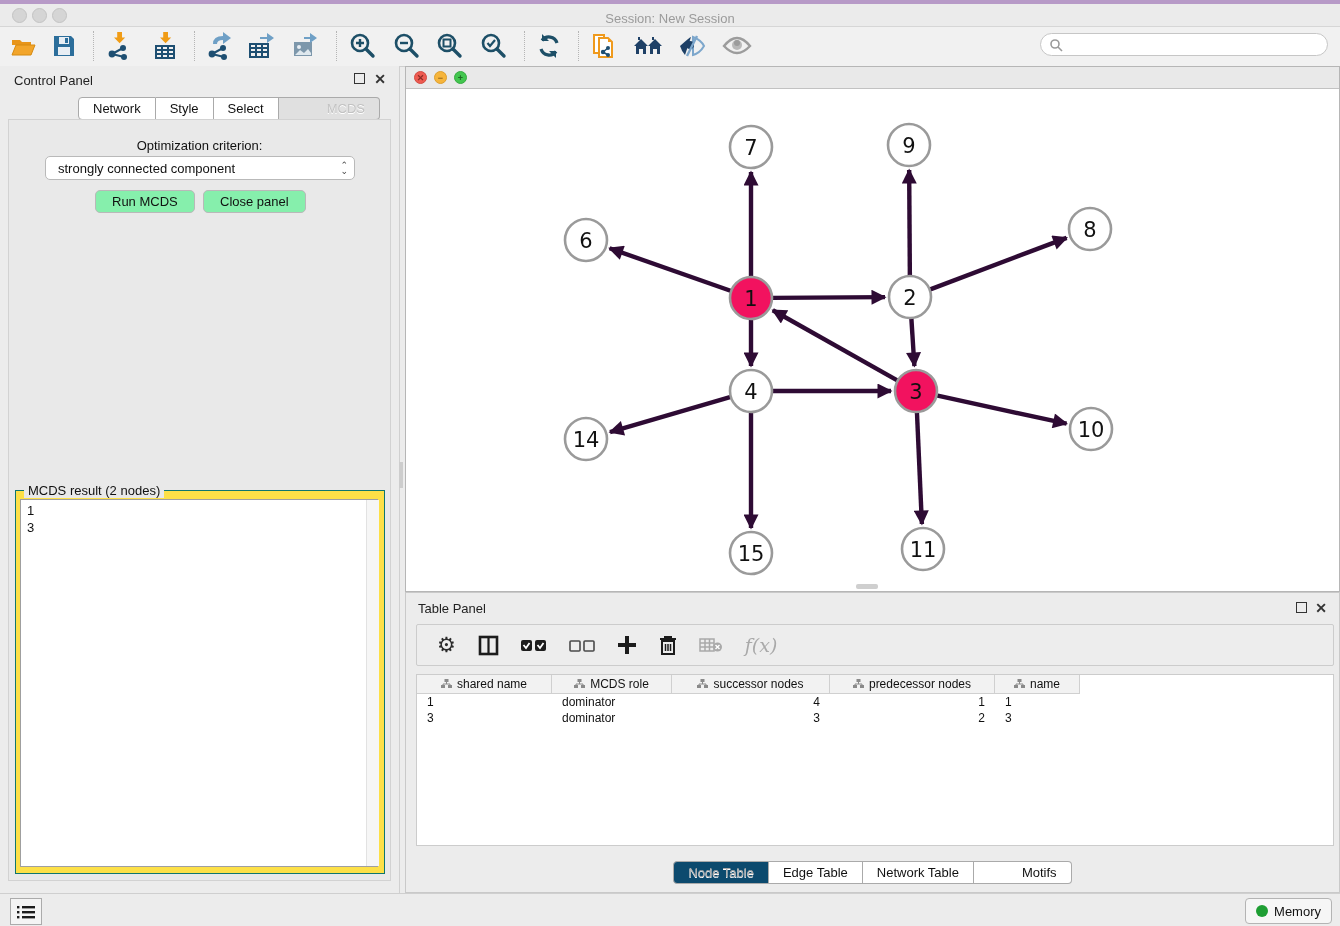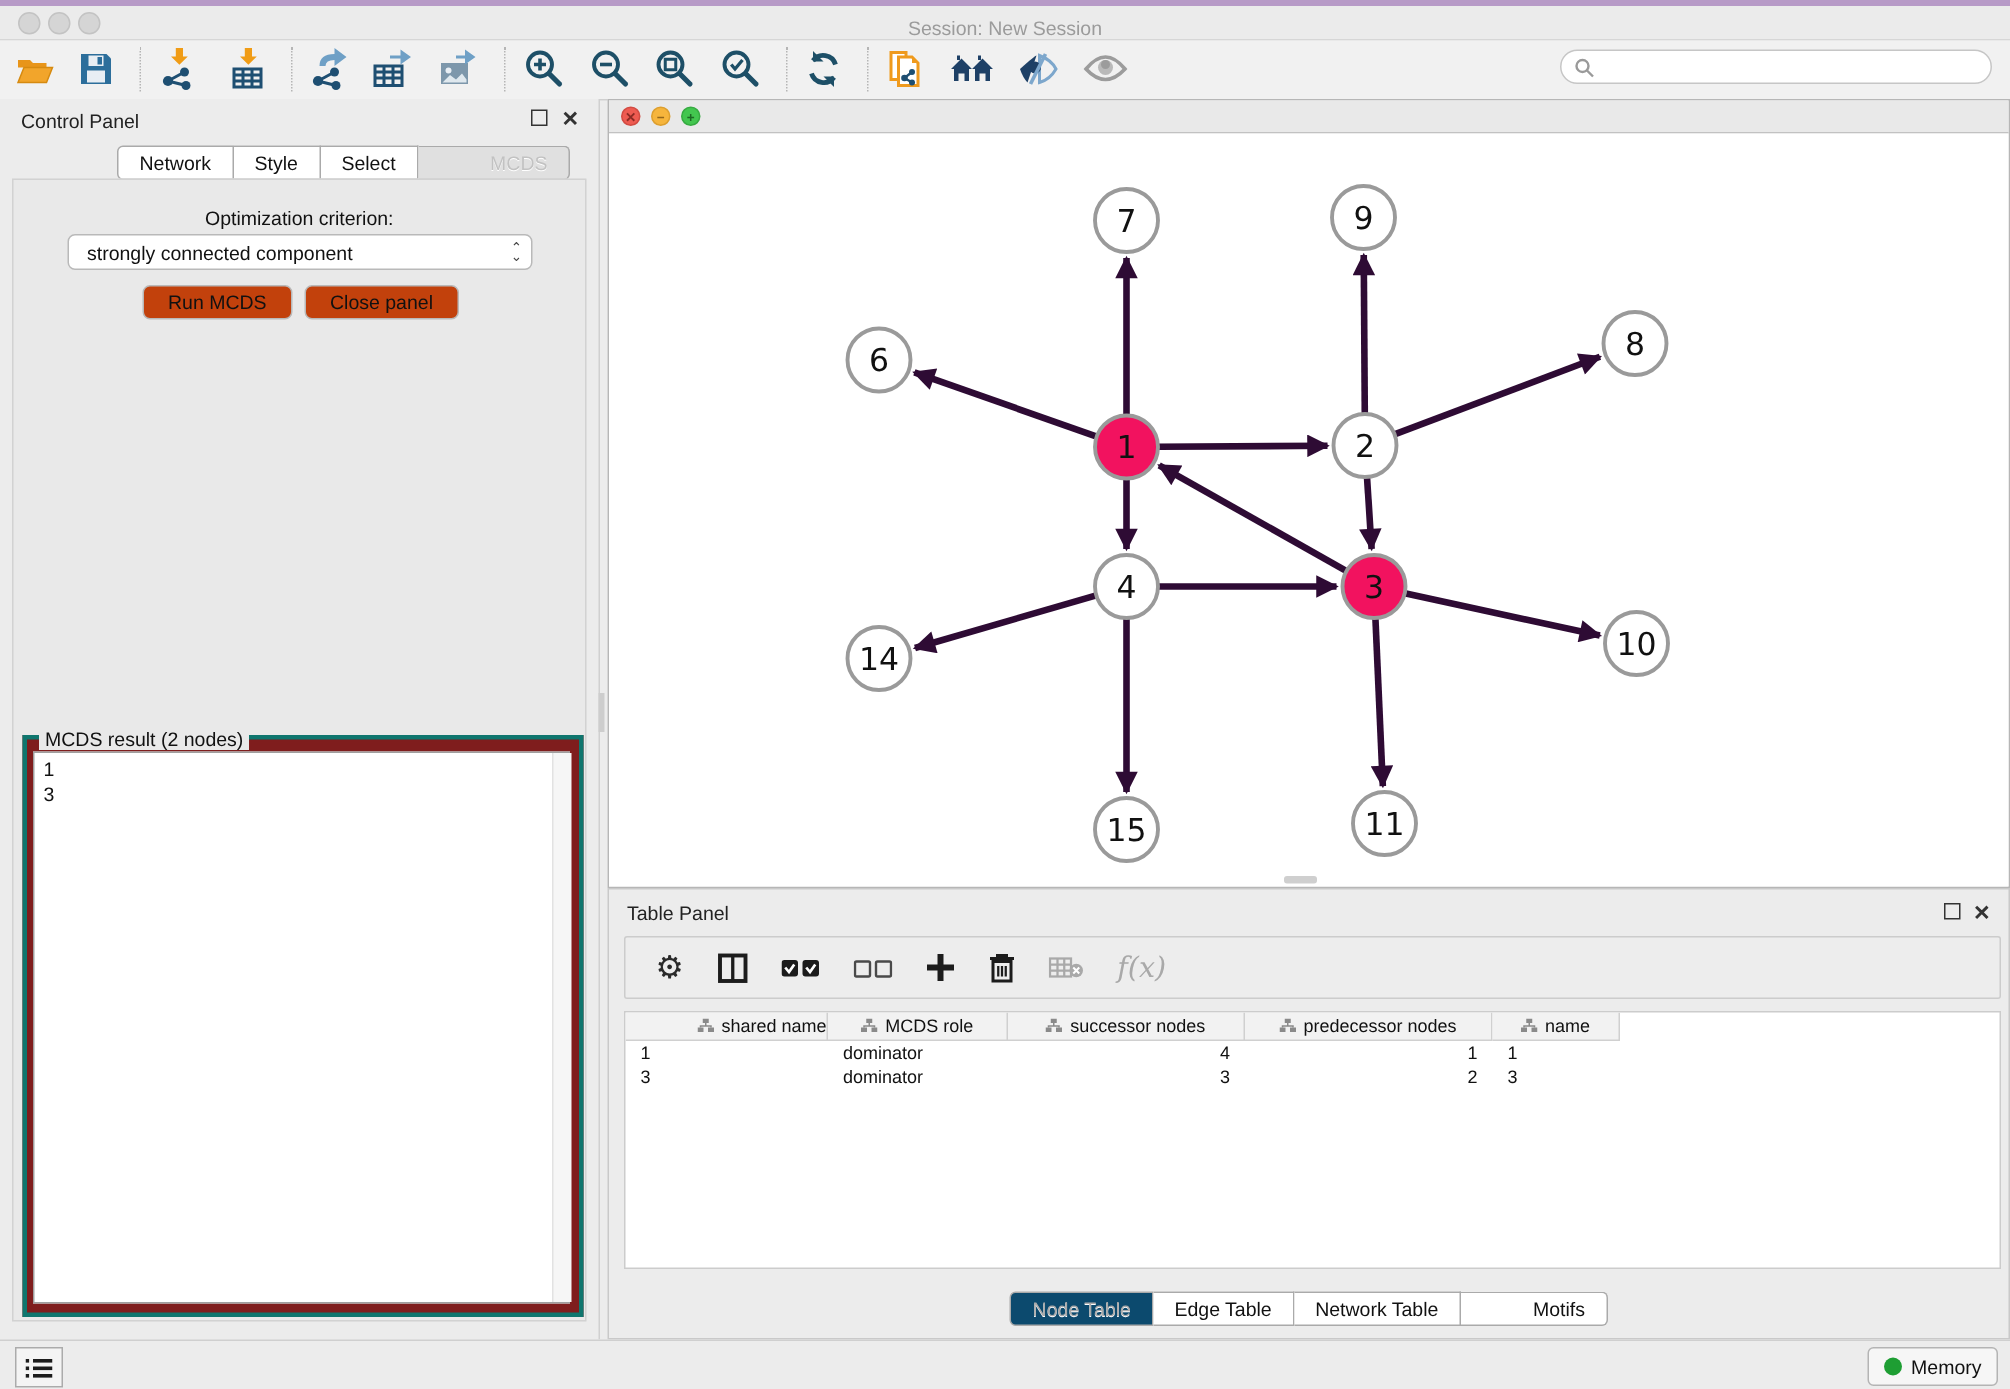--- a/index.html
+++ b/index.html
@@ -31,23 +31,23 @@
   .seg-tab{height:21px;line-height:21px;padding:0 14px;font-size:13px;background:#fff;color:#111;
            border:1px solid #aaa;border-left:none;cursor:pointer;white-space:nowrap;}
   .seg-tab:first-child{border-left:1px solid #aaa;border-radius:4px 0 0 4px;}
   .seg-tab:last-child{border-radius:0 4px 4px 0;padding-left:48px;}
   .seg-tab.sel{background:#e0e0e0;color:#c2c2c2;text-shadow:0 1px 0 #fff;}
   #cp-body{left:8px;top:53px;width:383px;height:762px;background:#e9e9e9;border:1px solid #d2d2d2;box-sizing:border-box;}
   #opt-label{width:100%;text-align:center;top:18px;font-size:13px;color:#111;}
   #opt-select{left:36px;top:36px;width:310px;height:24px;background:#fff;border:1px solid #b9b9b9;border-radius:5px;
               display:flex;align-items:center;padding:0 6px 0 12px;box-sizing:border-box;font-size:13px;color:#111;cursor:pointer;}
   #opt-select .chev{margin-left:auto;display:flex;flex-direction:column;line-height:6px;font-size:9px;color:#444;}
-  .cp-btn{position:absolute;top:70px;height:23px;background:#c2410c;border:1px solid #b9b9b9;border-radius:5px;
+  .cp-btn{position:absolute;top:70px;height:23px;background:#86efac;border:1px solid #b9b9b9;border-radius:5px;
           font-size:13px;color:#111;padding:0 16px;line-height:21px;cursor:pointer;text-align:center;box-sizing:border-box;}
-  #mcds-group{left:6px;top:370px;width:368px;height:382px;border:3px solid #0f766e;background:#7f1d1d;}
+  #mcds-group{left:6px;top:370px;width:368px;height:382px;border:1px solid #0f766e;background:#fde047;}
   #mcds-legend{left:8px;top:-8px;background:#e9e9e9;padding:0 4px;font-size:13px;color:#111;}
   #mcds-text{left:4px;top:8px;width:358px;height:368px;background:#fff;border:1px solid #9f9f9f;
              font-size:13px;color:#111;line-height:17px;padding:2px 0 0 6px;box-sizing:border-box;white-space:pre;}
   #mcds-scroll{right:5px;top:9px;width:12px;height:366px;background:#f6f6f6;border-left:1px solid #e2e2e2;}
 
   
   #net-window{left:405px;top:66px;width:935px;height:526px;background:#fff;border:1px solid #b6b6b6;box-sizing:border-box;}
   #net-titlebar{left:0;top:0;width:100%;height:22px;background:#e9e9e9;border-bottom:1px solid #c2c2c2;box-sizing:border-box;}
   .mac-dot{position:absolute;top:4px;width:13px;height:13px;border-radius:50%;font-size:9px;font-weight:bold;
            text-align:center;line-height:13px;cursor:pointer;box-sizing:border-box;}
@@ -371,21 +371,21 @@
           </g>
           <circle cx="18.5" cy="10" r="4.5" fill="#a9a9a9"></circle>
           <path d="M16.5 8 l4 4 M20.5 8 l-4 4" stroke="#fff" stroke-width="1.4"></path>
         </svg>
       </span>
     <span class="tp-ico" style="font-family:'DejaVu Serif',serif;font-style:italic;font-size:19px;color:#a9a9a9">f(x)</span>
   </div>
 
   <div id="tp-table" class="abs">
     <div id="tp-header">
-        <div class="th" style="width: 135px; justify-content: flex-end;">
+        <div class="th" style="width: 135px;">
           <svg width="11" height="10" viewBox="0 0 11 10">
             <rect x="3.5" y="0" width="4" height="3" fill="#8a8a8a"></rect>
             <rect x="0" y="6" width="4" height="3" fill="#8a8a8a"></rect>
             <rect x="7" y="6" width="4" height="3" fill="#8a8a8a"></rect>
             <path d="M5.5 3 v2 M2 6 v-1 h7 v1" stroke="#8a8a8a" fill="none"></path>
           </svg>
           <span>shared name</span>
         </div>
         <div class="th" style="width: 120px;">
           <svg width="11" height="10" viewBox="0 0 11 10">

